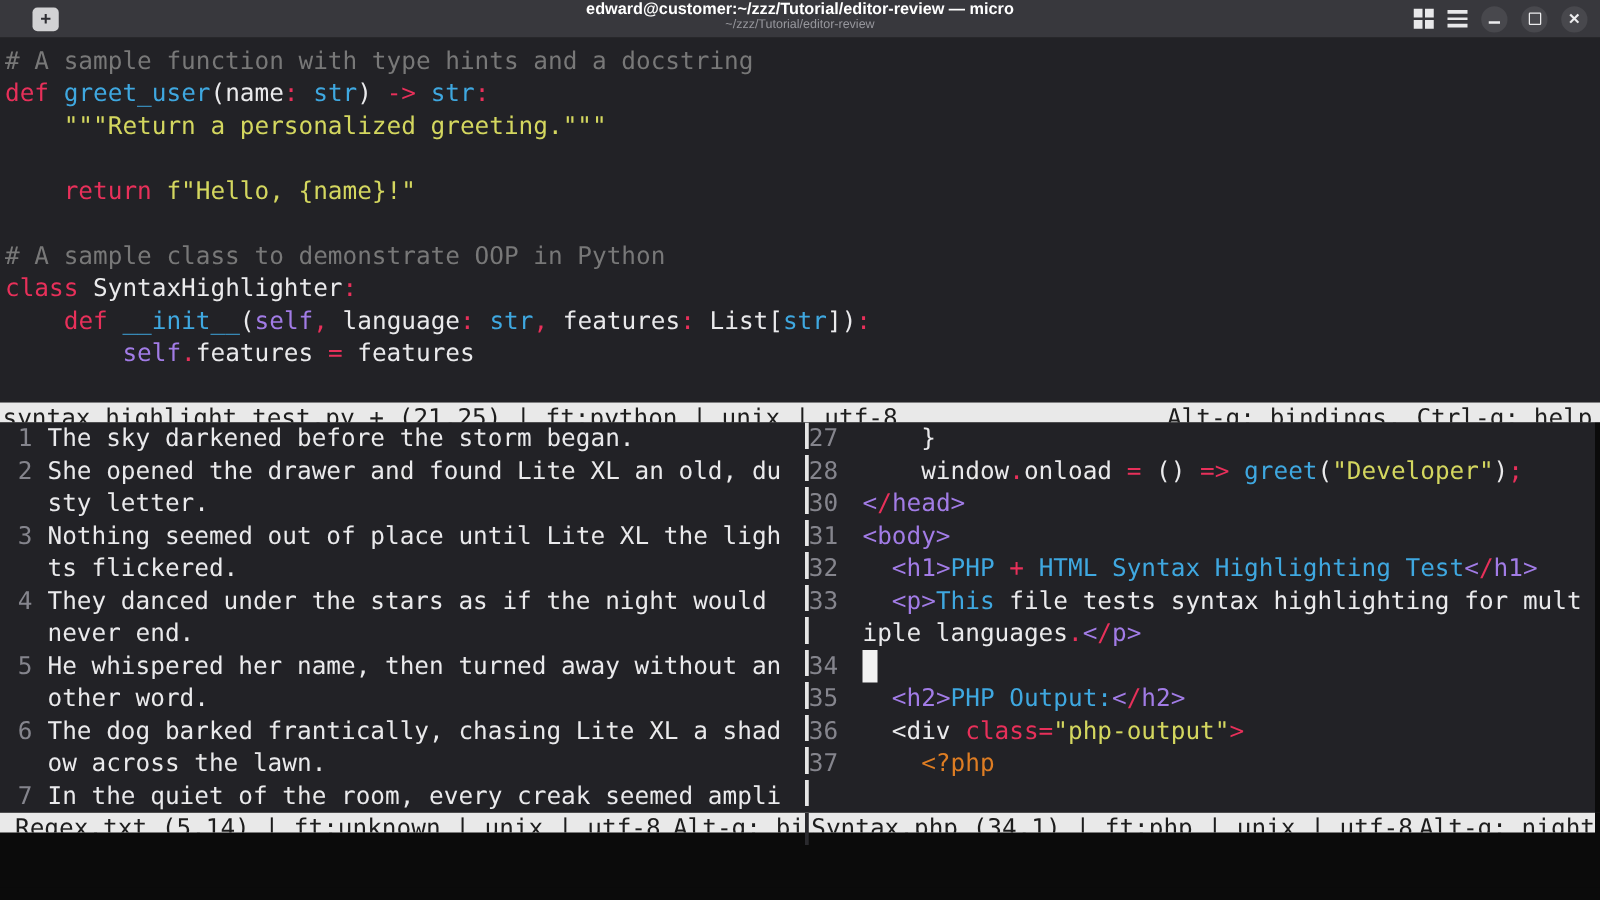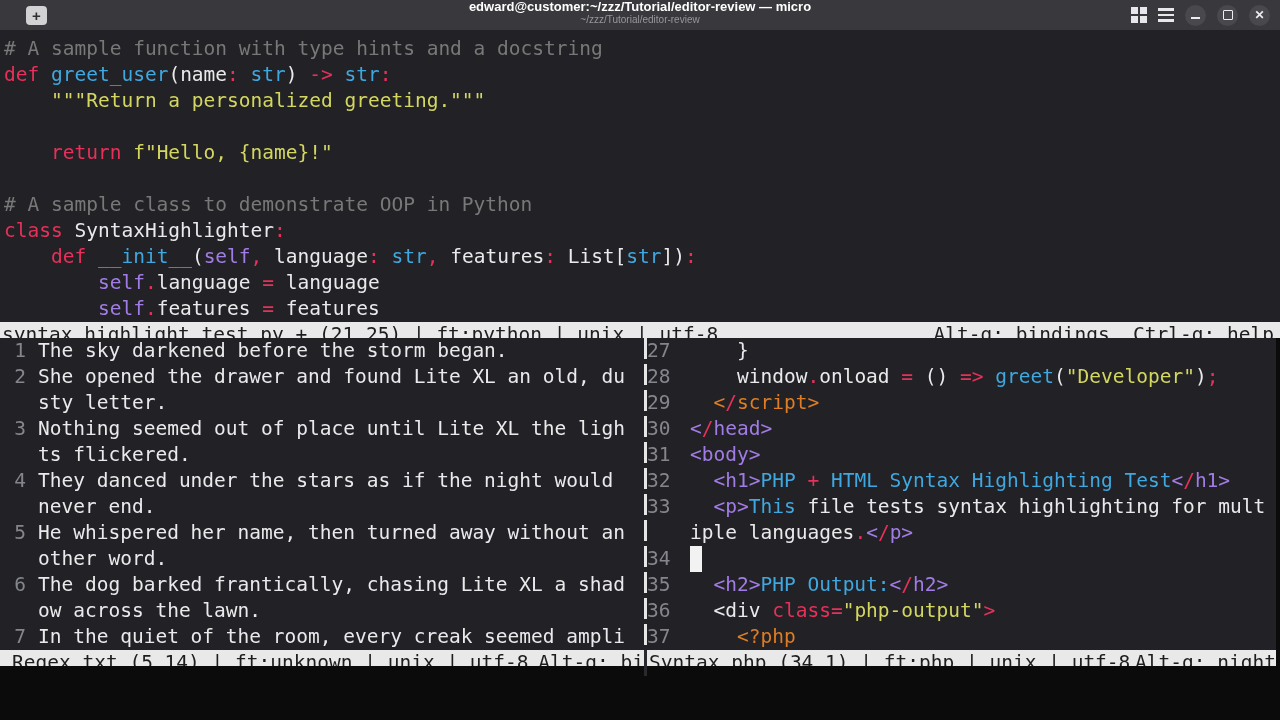--- a/index.html
+++ b/index.html
@@ -120,21 +120,20 @@
 <div class="top-pane code">
     <div class="row"><span class="txt"><span class="seg-c"># A sample function with type hints and a docstring</span></span></div>
     <div class="row"><span class="txt"><span class="seg-k">def</span><span class="seg-w"> </span><span class="seg-b">greet_user</span><span class="seg-w">(name</span><span class="seg-k">:</span><span class="seg-b"> str</span><span class="seg-w">)</span><span class="seg-k"> -&gt;</span><span class="seg-b"> str</span><span class="seg-k">:</span></span></div>
     <div class="row"><span class="txt"><span class="seg-y">    """Return a personalized greeting."""</span></span></div>
     <div class="row"><span class="txt"></span></div>
     <div class="row"><span class="txt"><span class="seg-k">    return</span><span class="seg-y"> f"Hello, {name}!"</span></span></div>
     <div class="row"><span class="txt"></span></div>
     <div class="row"><span class="txt"><span class="seg-c"># A sample class to demonstrate OOP in Python</span></span></div>
     <div class="row"><span class="txt"><span class="seg-k">class</span><span class="seg-w"> SyntaxHighlighter</span><span class="seg-k">:</span></span></div>
     <div class="row"><span class="txt"><span class="seg-w">    </span><span class="seg-k">def</span><span class="seg-w"> </span><span class="seg-b">__init__</span><span class="seg-w">(</span><span class="seg-p">self</span><span class="seg-k">,</span><span class="seg-w"> language</span><span class="seg-k">:</span><span class="seg-b"> str</span><span class="seg-k">,</span><span class="seg-w"> features</span><span class="seg-k">:</span><span class="seg-w"> List[</span><span class="seg-b">str</span><span class="seg-w">])</span><span class="seg-k">:</span></span></div>
-    <div class="row"><span class="txt"><span class="seg-w">        </span><span class="seg-p">self</span><span class="seg-k">.</span><span class="seg-w">language </span><span class="seg-k">=</span><span class="seg-w"> language</span></span></div>
     <div class="row"><span class="txt"><span class="seg-w">        </span><span class="seg-p">self</span><span class="seg-k">.</span><span class="seg-w">features </span><span class="seg-k">=</span><span class="seg-w"> features</span></span></div>
   </div>
 
 <div class="statusbar top-status">
   <span class="sb-left">syntax_highlight_test.py + (21,25) | ft:python | unix | utf-8</span>
   <span class="sb-right">Alt-g: bindings, Ctrl-g: help</span>
 </div>
 
 <div class="bottom-wrap">
   <div class="bottom">
@@ -149,21 +148,20 @@
         <div class="row"><span class="num">5</span><span class="txt"><span class="seg-w">He whispered her name, then turned away without an</span></span></div>
         <div class="row"><span class="num"></span><span class="txt"><span class="seg-w">other word.</span></span></div>
         <div class="row"><span class="num">6</span><span class="txt"><span class="seg-w">The dog barked frantically, chasing Lite XL a shad</span></span></div>
         <div class="row"><span class="num"></span><span class="txt"><span class="seg-w">ow across the lawn.</span></span></div>
         <div class="row"><span class="num">7</span><span class="txt"><span class="seg-w">In the quiet of the room, every creak seemed ampli</span></span></div>
       </div>
     <div class="pane-divider"></div>
     <div class="pane-right code">
         <div class="row"><span class="num">27</span><span class="txt"><span class="seg-w">    }</span></span></div>
         <div class="row"><span class="num">28</span><span class="txt"><span class="seg-w">    window</span><span class="seg-k">.</span><span class="seg-w">onload </span><span class="seg-k">=</span><span class="seg-w"> () </span><span class="seg-k">=&gt;</span><span class="seg-w"> </span><span class="seg-b">greet</span><span class="seg-w">(</span><span class="seg-y">"Developer"</span><span class="seg-w">)</span><span class="seg-k">;</span></span></div>
-        <div class="row"><span class="num">29</span><span class="txt"><span class="seg-o">  &lt;</span><span class="seg-k">/</span><span class="seg-o">script&gt;</span></span></div>
         <div class="row"><span class="num">30</span><span class="txt"><span class="seg-p">&lt;</span><span class="seg-k">/</span><span class="seg-p">head&gt;</span></span></div>
         <div class="row"><span class="num">31</span><span class="txt"><span class="seg-p">&lt;body&gt;</span></span></div>
         <div class="row"><span class="num">32</span><span class="txt"><span class="seg-w">  </span><span class="seg-p">&lt;h1&gt;</span><span class="seg-b">PHP </span><span class="seg-k">+</span><span class="seg-b"> HTML Syntax Highlighting Test</span><span class="seg-p">&lt;</span><span class="seg-k">/</span><span class="seg-p">h1&gt;</span></span></div>
         <div class="row"><span class="num">33</span><span class="txt"><span class="seg-w">  </span><span class="seg-p">&lt;p&gt;</span><span class="seg-b">This</span><span class="seg-w"> file tests syntax highlighting for mult</span></span></div>
         <div class="row"><span class="num"></span><span class="txt"><span class="seg-w">iple languages</span><span class="seg-k">.</span><span class="seg-p">&lt;</span><span class="seg-k">/</span><span class="seg-p">p&gt;</span></span></div>
         <div class="row"><span class="num">34</span><span class="txt"><span class="cursor-block"></span></span></div>
         <div class="row"><span class="num">35</span><span class="txt"><span class="seg-w">  </span><span class="seg-p">&lt;h2&gt;</span><span class="seg-b">PHP Output:</span><span class="seg-p">&lt;</span><span class="seg-k">/</span><span class="seg-p">h2&gt;</span></span></div>
         <div class="row"><span class="num">36</span><span class="txt"><span class="seg-w">  &lt;div </span><span class="seg-k">class=</span><span class="seg-y">"php-output"</span><span class="seg-k">&gt;</span></span></div>
         <div class="row"><span class="num">37</span><span class="txt"><span class="seg-o">    &lt;?php</span></span></div>
       </div>

